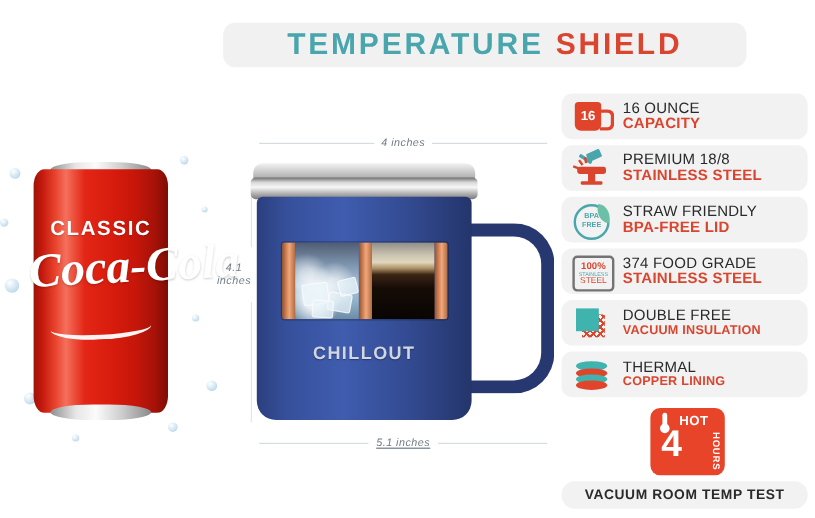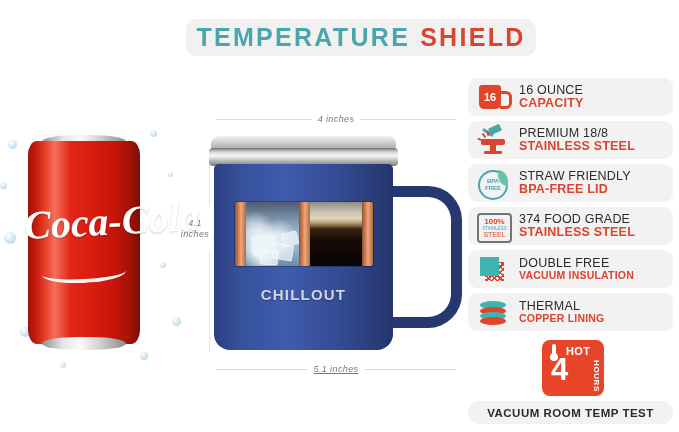--- a/index.html
+++ b/index.html
@@ -6,21 +6,21 @@
   body{
     width:679px;height:432px;
     background:#ffffff;
     font-family:"Liberation Sans", sans-serif;
     overflow:hidden;position:relative;
   }
   .stage{position:absolute;inset:0;}
 
   
   .title-pill{
-    position:absolute;left:186px;top:19px;width:350px;height:37px;
+    position:absolute;left:186px;top:19px;width:436px;height:37px;
     background:#f1f1f1;border-radius:10px;
     display:flex;align-items:center;justify-content:center;
     letter-spacing:2.3px;
   }
   .title-pill span{
     font-size:25px;font-weight:bold;line-height:1;
     font-family:"Liberation Sans", sans-serif;
   }
   .t-teal{color:#4aa6ad;}
   .t-red{color:#d9452f;margin-left:10px;}
@@ -233,20 +233,21 @@
     <div class="drop" style="left:20px;top:215px;width:10px;height:10px;"></div>
     <div class="drop" style="left:140px;top:240px;width:8px;height:8px;"></div>
     <div class="drop" style="left:60px;top:250px;width:6px;height:6px;"></div>
     <div class="drop" style="left:172px;top:205px;width:9px;height:9px;"></div>
     <div class="drop" style="left:0px;top:70px;width:7px;height:7px;"></div>
   </div>
 
   <div class="can-wrap">
     <div class="can-rim top"></div>
     <div class="can-body">
+      <div class="can-classic">CLASSIC</div>
       <div class="can-logo">Coca-Cola</div>
       <div class="can-swoosh"></div>
     </div>
     <div class="can-rim bot"></div>
   </div>
 
   <div class="dim dim-top">
     <div class="ln"></div>
     <span>4 inches</span>
     <div class="ln"></div>

